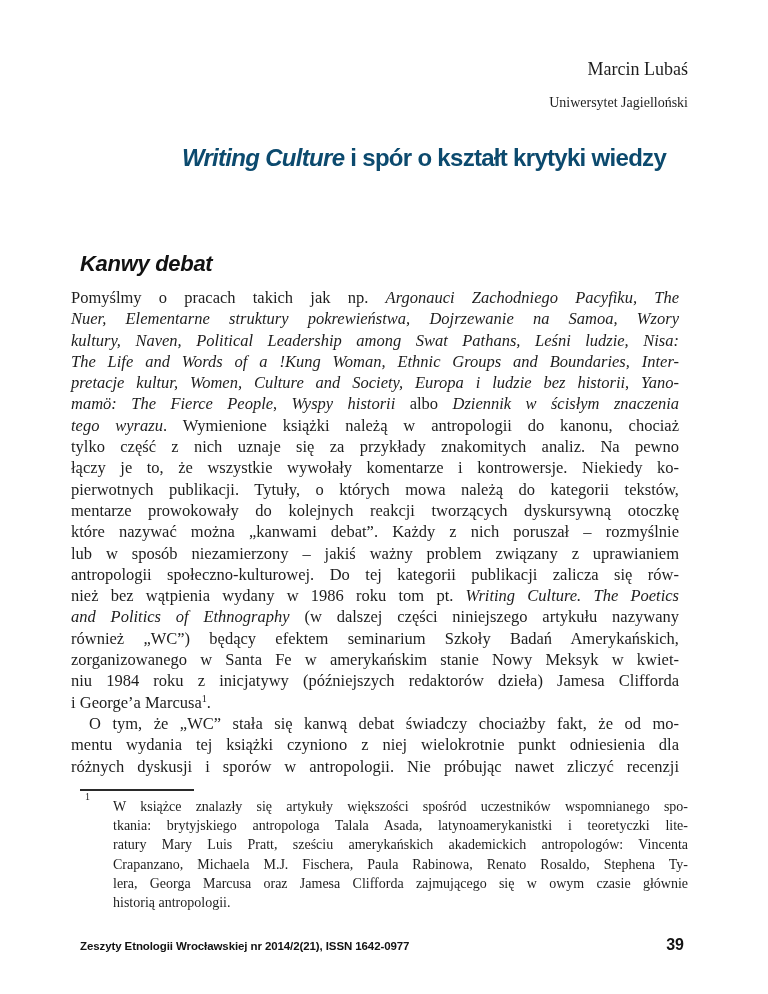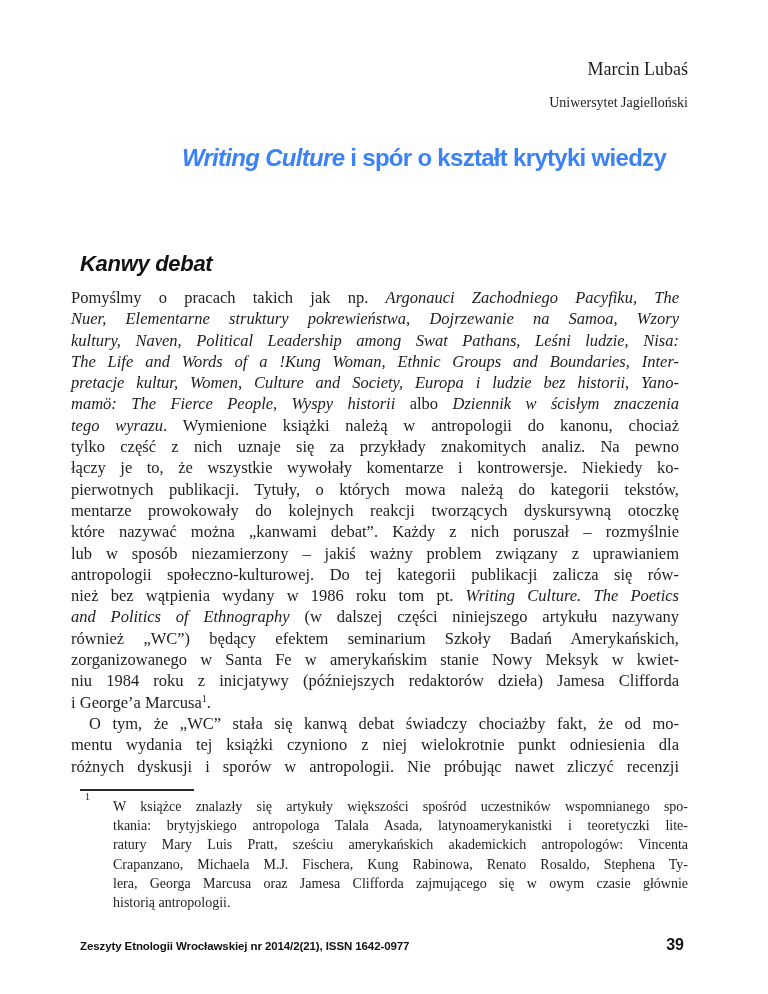--- a/index.html
+++ b/index.html
@@ -15,21 +15,21 @@
   
   .author-block { position: absolute; top: 58px; right: 80px; text-align: right; }
   .author-name { font-size: 18px; line-height: 22px; }
   .author-affiliation { font-size: 14px; line-height: 19px; margin-top: 13px; }
 
   
   .article-title {
     position: absolute; top: 142px; left: 160px; width: 528px;
     font-family: "Liberation Sans", sans-serif;
     font-weight: bold; font-size: 24px; letter-spacing: -0.7px;
-    color: #3b82f6; line-height: 32px;
+    color: #0c4a6e; line-height: 32px;
   }
   .article-title .bline { text-align: center !important; text-align-last: center !important; }
 
   
   .section-heading {
     position: absolute; top: 244px; left: 80px;
     font-family: "Liberation Sans", sans-serif;
     font-weight: bold; font-style: italic;
     font-size: 22px; letter-spacing: -0.3px; color: #121212;
     line-height: 28px;
@@ -112,21 +112,21 @@
   </div>
 
   <div class="footnote-rule"></div>
 
   <div class="footnote">
     <sup class="footnote-marker">1</sup>
     <div>
         <div class="bline"><span>W książce znalazły się artykuły większości spośród uczestników wspomnianego spo-</span></div>
         <div class="bline"><span>tkania: brytyjskiego antropologa Talala Asada, latynoamerykanistki i teoretyczki lite-</span></div>
         <div class="bline"><span>ratury Mary Luis Pratt, sześciu amerykańskich akademickich antropologów: Vincenta</span></div>
-        <div class="bline"><span>Crapanzano, Michaela M.J. Fischera, Kung Rabinowa, Renato Rosaldo, Stephena Ty-</span></div>
+        <div class="bline"><span>Crapanzano, Michaela M.J. Fischera, Paula Rabinowa, Renato Rosaldo, Stephena Ty-</span></div>
         <div class="bline"><span>lera, Georga Marcusa oraz Jamesa Clifforda zajmującego się w owym czasie głównie</span></div>
         <div class="bline last"><span>historią antropologii.</span></div>
       </div>
   </div>
 
   <div class="page-footer">
     <div class="journal-line">Zeszyty Etnologii Wrocławskiej nr 2014/2(21), ISSN 1642-0977</div>
     <div class="page-number">39</div>
   </div>
 

